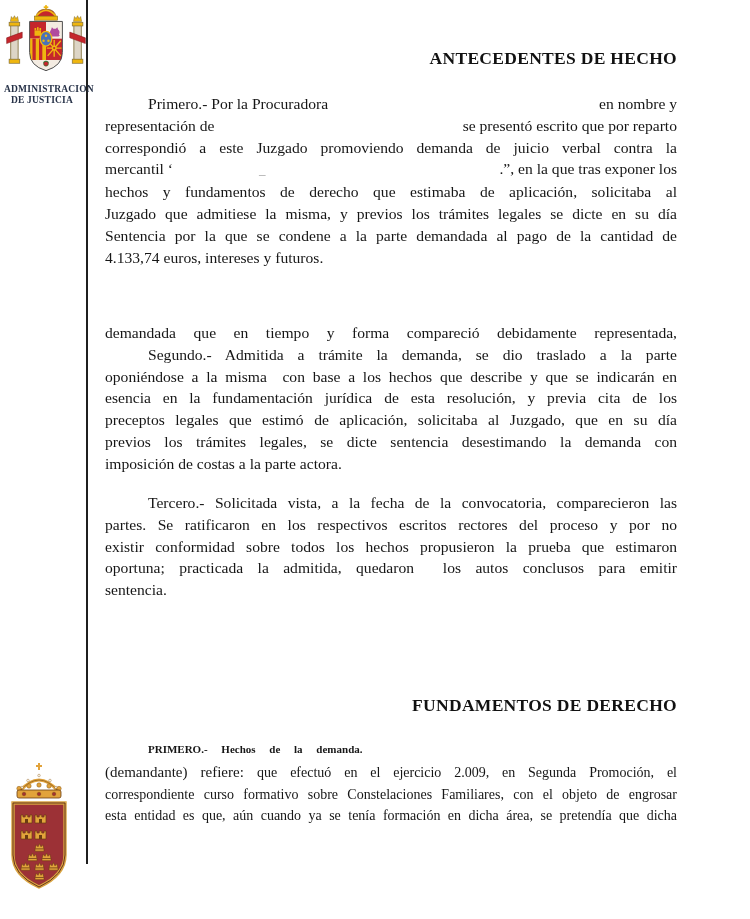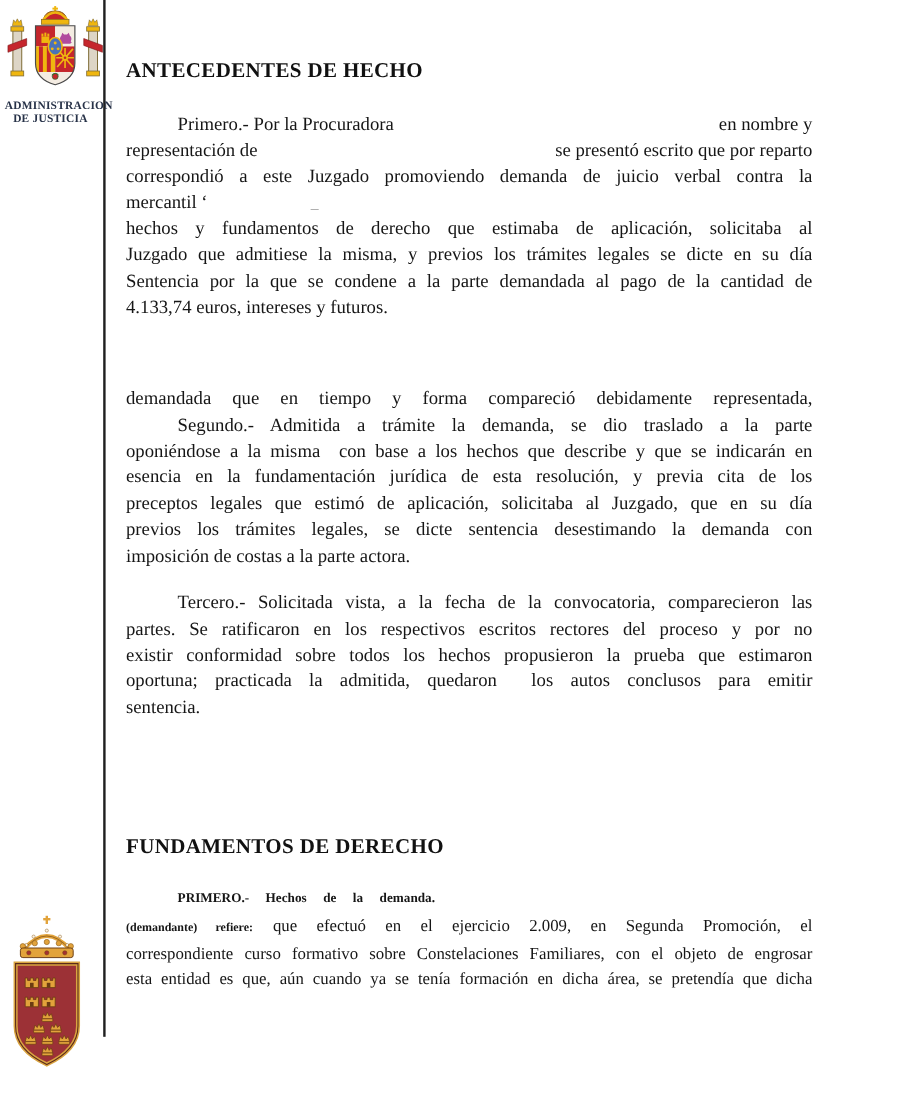--- a/index.html
+++ b/index.html
@@ -26,21 +26,21 @@
     font-size: 9.5px; line-height: 11px;
     letter-spacing: 0.2px;
     color: #273248;
     font-weight: 600;
   }
   .murcia-arms { position: absolute; left: 8px; top: 763px; width: 62px; height: 130px; }
 
   
   .doc-title {
     position: absolute; left: 105px; width: 572px;
-    text-align: left;
+    text-align: right;
     font-weight: bold;
     font-size: 17.5px;
     letter-spacing: 0.3px;
     color: #111;
   }
   .t1 { top: 48px; }
   .t2 { top: 695px; }
 
   .para {
     position: absolute; left: 105px; width: 572px;
@@ -63,21 +63,21 @@
   .fline4 .redmark { margin-left: 86px; color: #9a9a9a; font-size: 13px; }
   .fline4 .tailseg { margin-left: auto; }
 
   .subheading {
     font-weight: bold;
     font-size: 11px;
     text-indent: 43px;
     word-spacing: 11px;
     white-space: nowrap;
   }
-  .mixline .lead { font-size: 10px; font-weight: bold; }
+  .mixline .lead { font-size: 15px; }
   .mixline .small, .small-line { font-size: 14px; }
 </style>
 </head>
 <body>
 
 <div class="vrule"></div>
 
 <svg class="spain-arms" viewBox="0 0 100 95">
 
   <g>
@@ -211,20 +211,21 @@
     <span>en nombre y</span>
   </div>
   <div class="fline">
     <span>representación de</span>
     <span>se presentó escrito que por reparto</span>
   </div>
   <div class="jline">correspondió a este Juzgado promoviendo demanda de juicio verbal contra la</div>
   <div class="fline4">
     <span>mercantil ‘</span>
     <span class="redmark">_</span>
+    <span class="tailseg">.”, en la que tras exponer los</span>
   </div>
   <div class="jline">hechos y fundamentos de derecho que estimaba de aplicación, solicitaba al</div>
   <div class="jline">Juzgado que admitiese la misma, y previos los trámites legales se dicte en su día</div>
   <div class="jline">Sentencia por la que se condene a la parte demandada al pago de la cantidad de</div>
   <div class="jline endleft">4.133,74 euros, intereses y futuros.</div>
 </div>
 
 <div class="para p2">
   <div class="jline">demandada que en tiempo y forma compareció debidamente representada,</div>
   <div class="jline ind">Segundo.- Admitida a trámite la demanda, se dio traslado a la parte</div>

